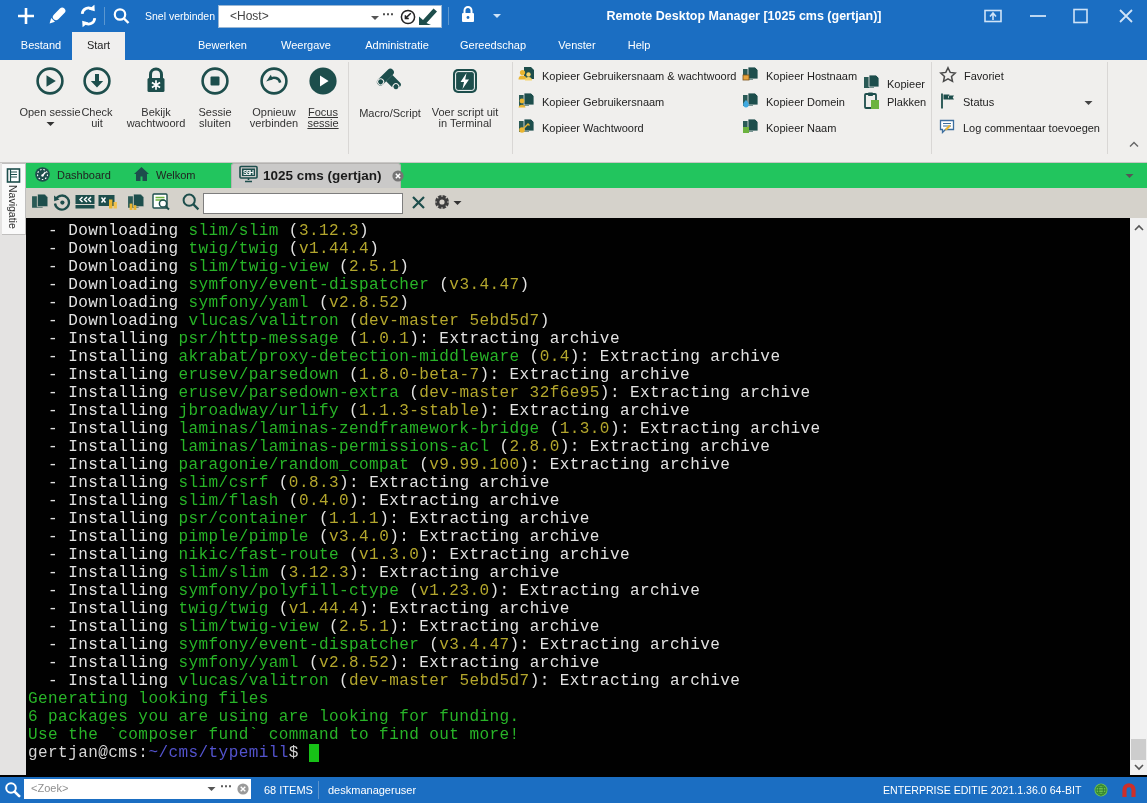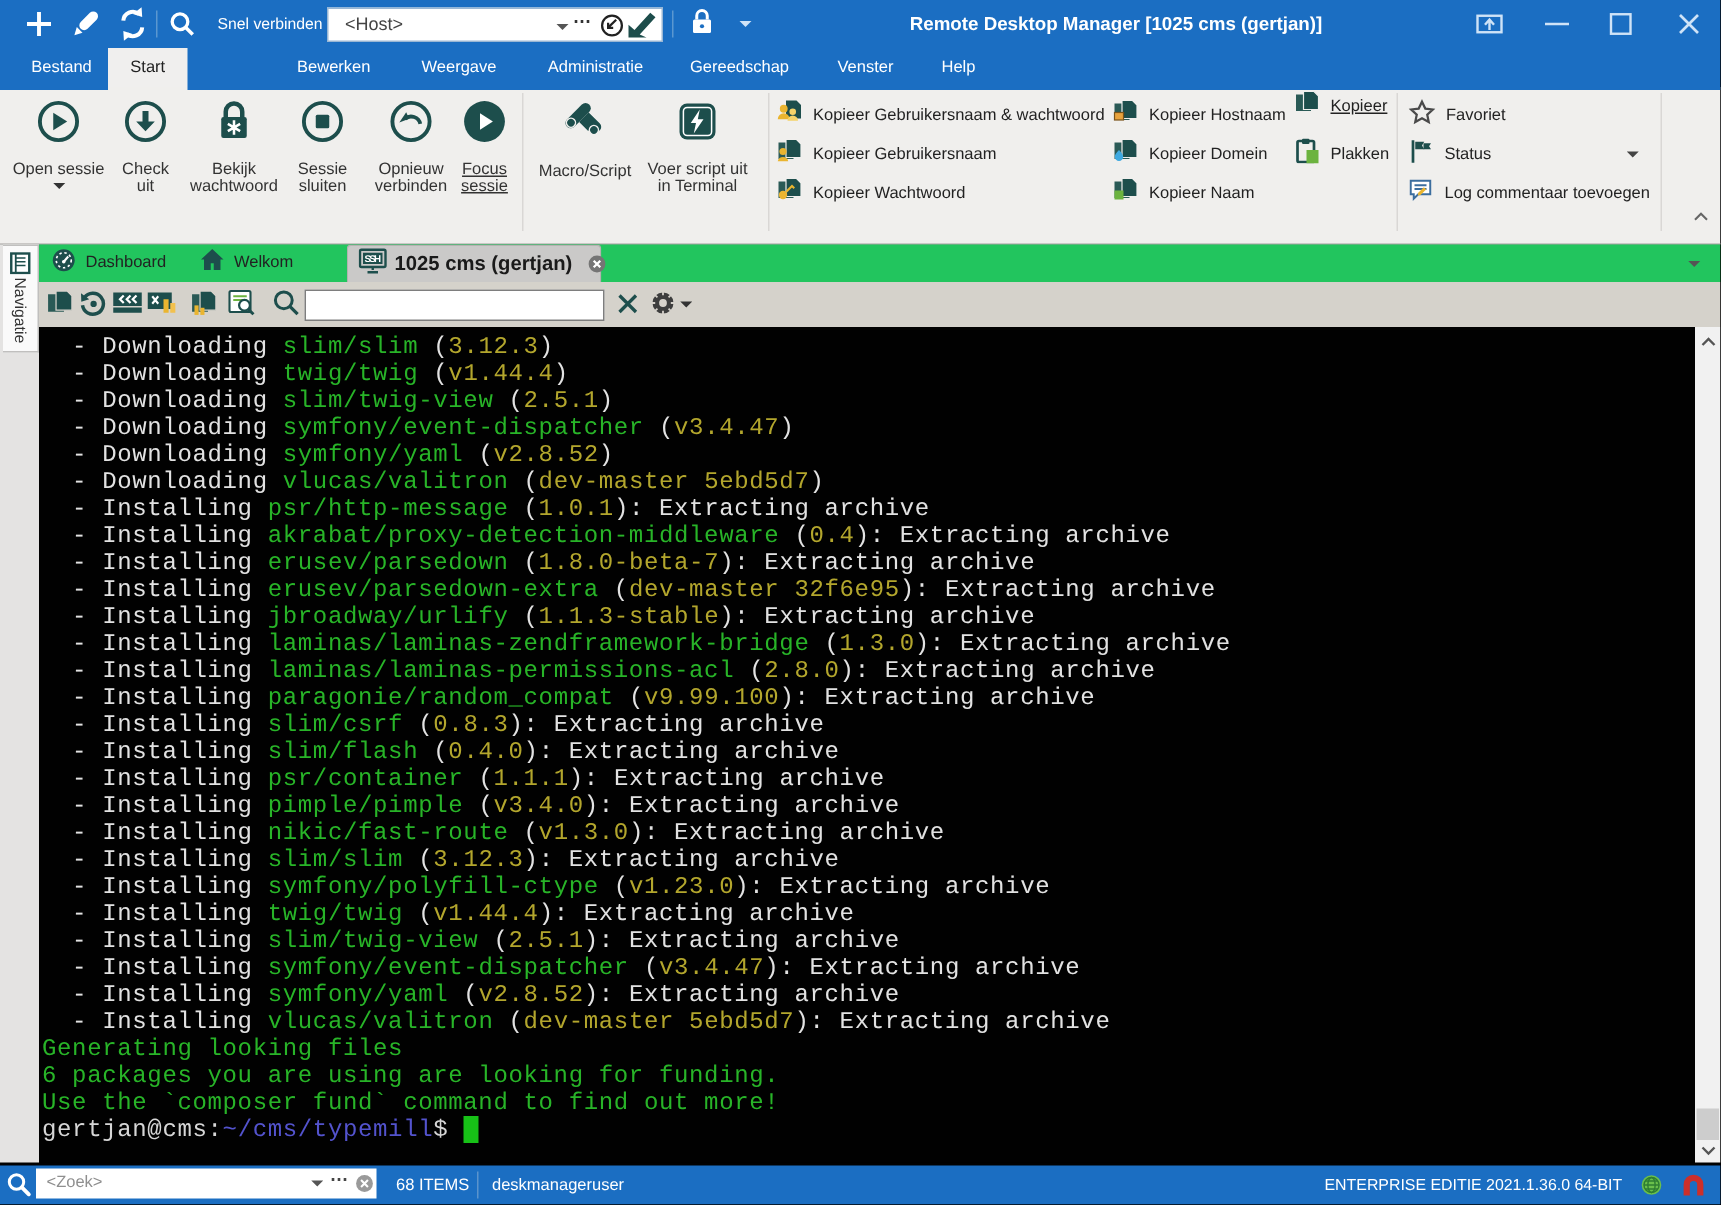--- a/index.html
+++ b/index.html
@@ -126,21 +126,21 @@
 <div class="menuitem" style="left:448px;width:90px;">Gereedschap</div>
 <div class="menuitem" style="left:544px;width:66px;">Venster</div>
 <div class="menuitem" style="left:614px;width:50px;">Help</div>
 
 <div class="abs" id="ribbon">
  <div class="rsep" style="left:348px;"></div>
  <div class="rsep" style="left:512px;"></div>
  <div class="rsep" style="left:931px;"></div>
  <div class="rsep" style="left:1107px;"></div>
 
- <div class="rbtn" style="left:3px;width:72px;">
+ <div class="rbtn" style="left:14px;width:72px;">
   <svg width="30" height="30" viewBox="0 0 30 30">
         <circle cx="15" cy="15" r="12.4" stroke="#1d4e4c" stroke-width="2.6" fill="none"></circle>
         <path d="M11.5 9.2v11.6l9.3-5.8z" fill="#1d4e4c"></path>
       </svg>
   <div style="margin-top:8px;">Open sessie</div>
   <svg width="9" height="6" viewBox="0 0 9 6" style="margin-top:1px;">
         <path d="M0.5 1l4 4 4-4z" fill="#333"></path>
       </svg>
  </div>
  <div class="rbtn" style="left:67px;width:60px;">
@@ -236,21 +236,21 @@
         <path d="M1 3h7l3 3v8H1z" fill="#2a5a56"></path>
         <path d="M6 1h7l3 3v9H6z" fill="#1d4e4c" stroke="#f0efed" stroke-width="0.8"></path>
         <path d="M4 8c1.8 2 2.8 3.2 2.8 4.6a2.8 2.8 0 1 1-5.6 0C1.2 11.2 2.2 10 4 8z" fill="#3fa9e0"></path>
       </svg>Kopieer Domein</div>
  <div class="smallitem" style="left:742px;top:60px;"><svg width="17" height="17" viewBox="0 0 17 17">
         <path d="M1 3h7l3 3v8H1z" fill="#2a5a56"></path>
         <path d="M6 1h7l3 3v9H6z" fill="#1d4e4c" stroke="#f0efed" stroke-width="0.8"></path>
         <rect x="1" y="9" width="6" height="6" fill="#6cb33f"></rect>
       </svg>Kopieer Naam</div>
 
- <div class="smallitem" style="left:863px;top:2px;text-decoration:underline;"><svg width="17" height="17" viewBox="0 0 17 17">
+ <div class="smallitem" style="left:863px;top:16px;"><svg width="17" height="17" viewBox="0 0 17 17">
         <path d="M1 3h7l3 3v8H1z" fill="#2a5a56"></path>
         <path d="M6 1h7l3 3v9H6z" fill="#1d4e4c" stroke="#f0efed" stroke-width="0.8"></path>
       </svg>Kopieer</div>
  <div class="smallitem" style="left:863px;top:34px;"><svg width="17" height="17" viewBox="0 0 17 17">
         <rect x="2" y="2" width="11" height="14" rx="1" fill="none" stroke="#1d4e4c" stroke-width="1.8"></rect>
         <rect x="5" y="0.5" width="5" height="3.5" rx="0.8" fill="#1d4e4c"></rect>
         <rect x="8" y="8" width="8" height="9" fill="#6cb33f"></rect>
       </svg>Plakken</div>
 
  <div class="smallitem" style="left:939px;top:8px;"><svg width="18" height="17" viewBox="0 0 18 17">

